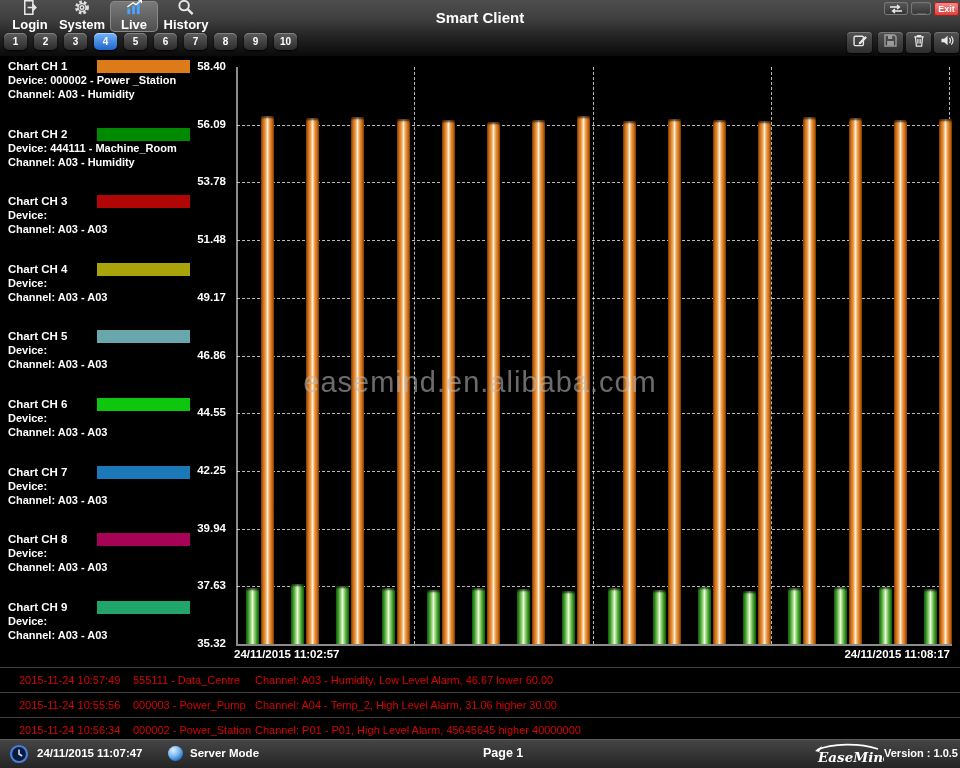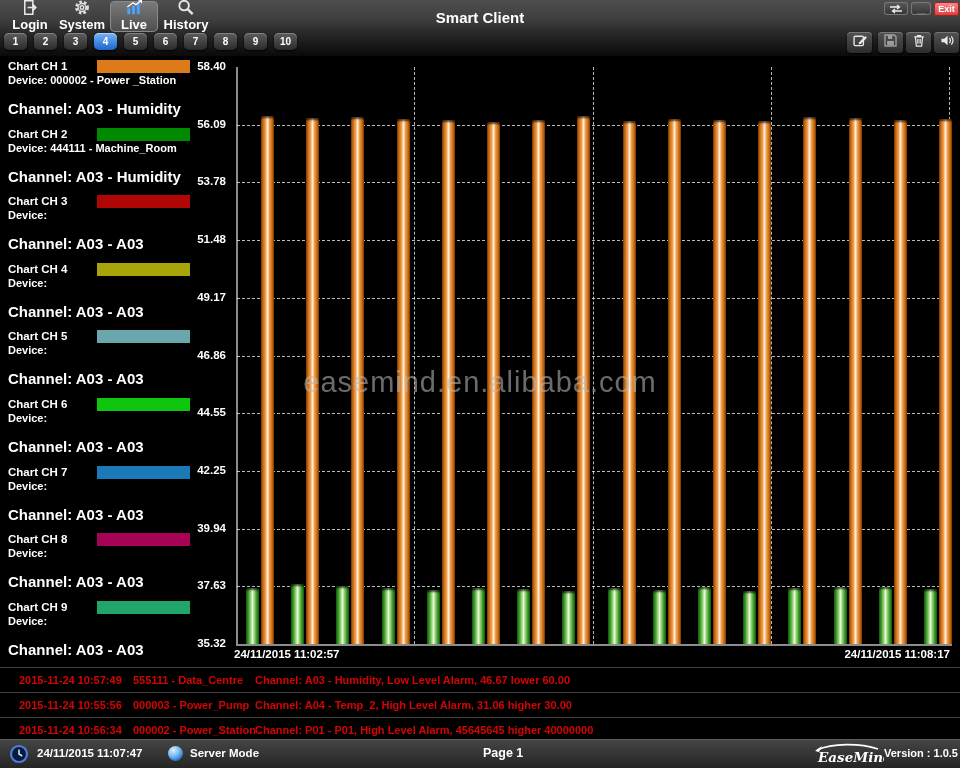--- a/index.html
+++ b/index.html
@@ -30,21 +30,21 @@
   .icon-btn{position:absolute;top:32px;width:25px;height:21px;border-radius:4px;display:flex;
             align-items:center;justify-content:center;cursor:pointer;
             background:linear-gradient(180deg,#525252,#2d2d2d);box-shadow:inset 0 1px 0 #767676,0 1px 2px #000;}
 
   
   .legend-panel{position:absolute;left:0;top:56px;width:232px;height:610px;}
   .legend-row{position:absolute;left:0;width:232px;height:64px;color:#fff;text-align:right;}
   .legend-title{position:absolute;left:8px;top:0;font-size:11.5px;font-weight:bold;}
   .legend-swatch{position:absolute;left:97px;top:0;width:93px;height:13px;}
   .legend-device{position:absolute;left:8px;top:14px;font-size:11px;font-weight:bold;white-space:nowrap;}
-  .legend-channel{position:absolute;left:8px;top:40px;font-size:15px;font-weight:bold;white-space:nowrap;}
+  .legend-channel{position:absolute;left:8px;top:28px;font-size:11px;font-weight:bold;white-space:nowrap;}
 
   
   .chart-region{position:absolute;left:0;top:0;width:960px;height:768px;pointer-events:none;}
   .ytick{position:absolute;left:172px;width:54px;text-align:right;color:#fff;font-size:11.5px;font-weight:bold;}
   .y-axis-line{position:absolute;left:236px;top:67px;width:2px;height:579px;background:#8c8c8c;}
   .x-axis-line{position:absolute;left:236px;top:644px;width:716px;height:2px;background:#8c8c8c;}
   .plot-area{position:absolute;left:237px;top:67px;width:713px;height:577px;}
   .hgrid{position:absolute;left:0;width:713px;height:0;border-top:1px dashed rgba(255,255,255,.72);}
   .vgrid{position:absolute;top:0;height:577px;width:0;border-left:1px dashed rgba(255,255,255,.72);}
   .bar{position:absolute;bottom:0;width:13px;border-radius:2px 2px 0 0;
@@ -53,21 +53,21 @@
   .bar.green{background:linear-gradient(90deg,#175c10 0%,#2f8f1f 15%,#8fd070 35%,#e9f8d9 50%,#8fd070 65%,#2f8f1f 85%,#175c10 100%);}
   .watermark{position:absolute;left:0;top:366px;width:960px;text-align:center;color:#b8b8b8;
              opacity:.58;font-size:29px;letter-spacing:1px;z-index:5;}
   .xlabel{position:absolute;top:648px;color:#fff;font-size:11.5px;font-weight:bold;}
   .xlabel.left{left:234px;}
   .xlabel.right{right:10px;}
 
   
   .alarm-list{position:absolute;left:0;top:667px;width:960px;}
   .alarm-row{position:relative;width:960px;height:24px;border-top:1px solid #3f3f3f;
-             color:#d40404;font-size:11px;font-weight:bold;cursor:default;}
+             color:#d40404;font-size:11px;font-weight:normal;cursor:default;}
   .alarm-row span{position:absolute;top:0;line-height:24px;white-space:nowrap;}
   .alarm-time{left:19px;}
   .alarm-device{left:133px;}
   .alarm-msg{left:255px;}
 
   
   .statusbar{position:absolute;left:0;top:739px;width:960px;height:29px;
              background:linear-gradient(180deg,#454545,#232323);border-top:1px solid #5c5c5c;color:#fff;}
   .sb-clock{position:absolute;left:9px;top:4px;}
   .sb-time{position:absolute;left:37px;top:7px;font-size:11.5px;font-weight:bold;}

